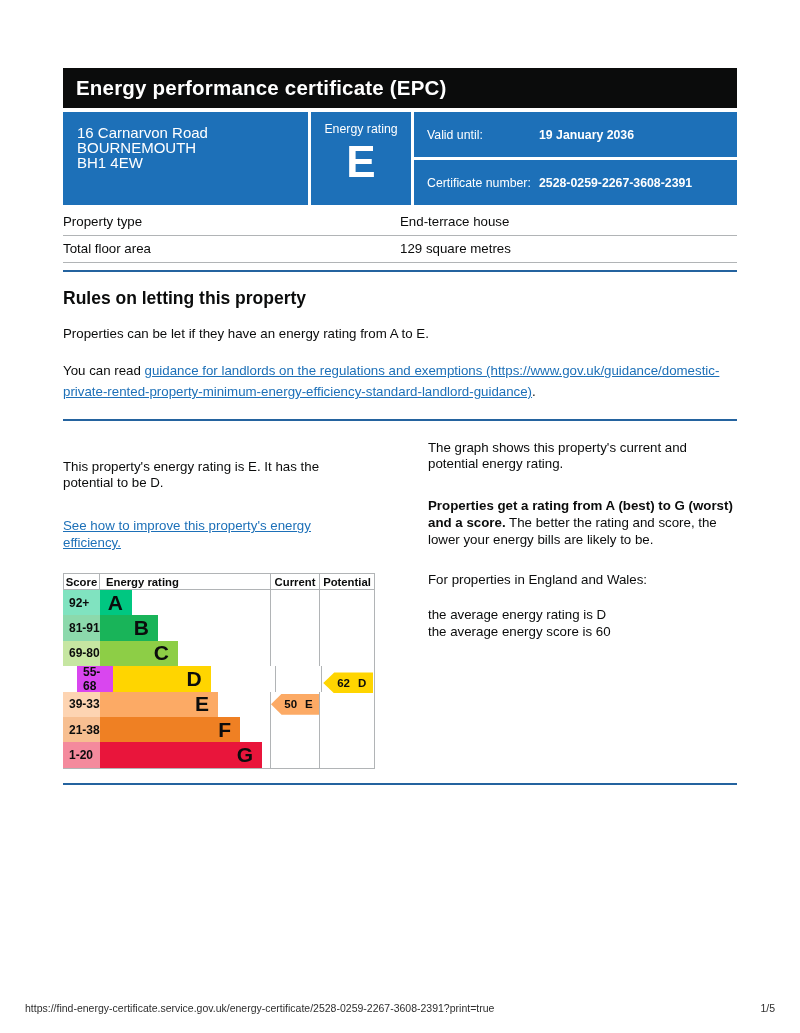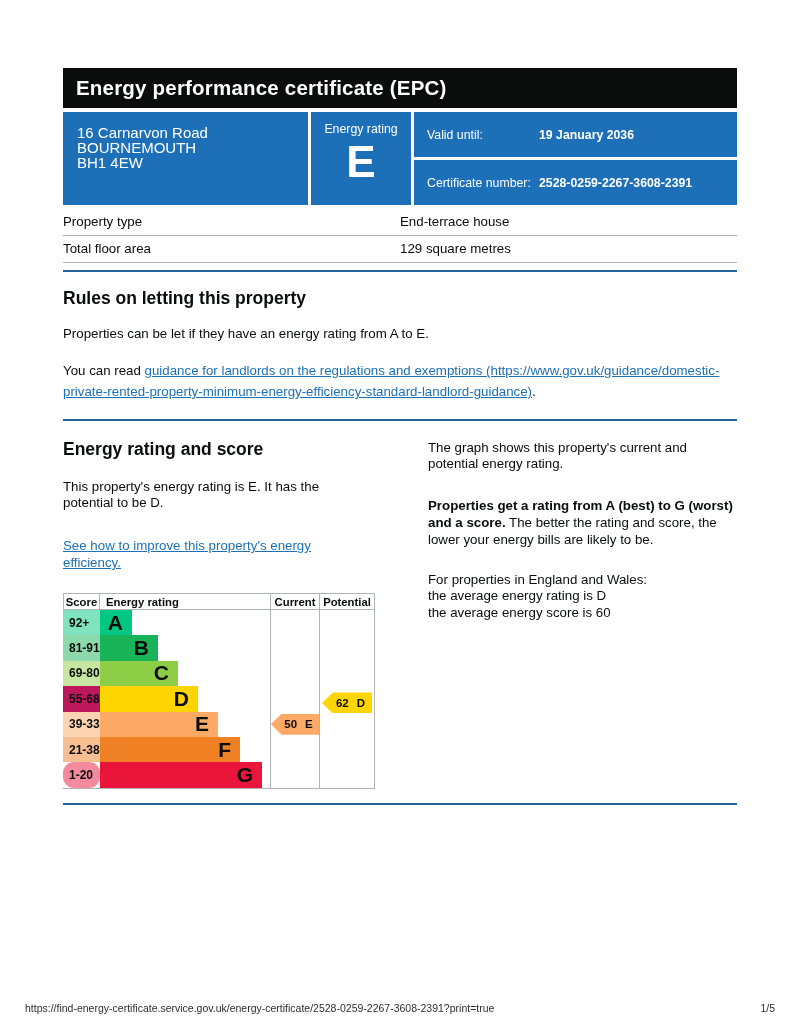--- a/index.html
+++ b/index.html
@@ -55,21 +55,21 @@
   a.govuk-link { color:#1d70b8; text-decoration:underline; cursor:pointer; }
   a.govuk-link .pline { text-decoration:underline; }
 
   
   .columns { display:grid; grid-template-columns:312px 309px; column-gap:53px; margin-top:18px; }
   .left-col .rating-para { margin-top:20px; }
   .left-col .improve-link { display:block; margin-top:26px; font-size:13.3px; line-height:17px; }
   .right-col .rp1 { margin-top:1px; }
   .right-col .rp2 { margin-top:25px; line-height:17px; }
   .right-col .rp3 { margin-top:24px; }
-  .right-col .rp4 { line-height:16.5px; }
+  .right-col .rp4 { margin-top:19px; line-height:16.5px; }
   .bold { font-weight:bold; }
 
   
   .epc-chart { margin-top:22px; width:312px; }
   .epc-head { display:flex; height:17px; border-top:1px solid #b1b4b6; border-bottom:1px solid #b1b4b6; }
   .epc-head .hc { font-size:11.3px; font-weight:bold; display:flex; align-items:center; justify-content:center; }
   .hc-score { width:37px; border-left:1px solid #b1b4b6; border-right:1px solid #b1b4b6; }
   .hc-rating { width:170px; justify-content:flex-start !important; padding-left:6px; }
   .hc-current { width:50px; border-left:1px solid #b1b4b6; border-right:1px solid #b1b4b6; }
   .hc-potential { width:55px; border-right:1px solid #b1b4b6; }
@@ -141,21 +141,20 @@
     <p class="para1">Properties can be let if they have an energy rating from A to E.</p>
     <p class="para-link">
       <span class="pline"><span>You can read </span><a class="govuk-link"><span>guidance for landlords on the regulations and exemptions (https://www.gov.uk/guidance/domestic-</span></a></span>
       <span class="pline"><a class="govuk-link"><span>private-rented-property-minimum-energy-efficiency-standard-landlord-guidance)</span></a><span>.</span></span>
     </p>
 
     <hr class="section-break hr2">
 
     <div class="columns">
       <div class="left-col">
-        <h2>Energy rating and score</h2>
         <p class="rating-para">
           <span class="pline">This property's energy rating is E. It has the</span>
           <span class="pline">potential to be D.</span>
         </p>
         <a class="govuk-link improve-link">
           <span class="pline">See how to improve this property's energy</span>
           <span class="pline">efficiency.</span>
         </a>
 
         <div class="epc-chart">
@@ -184,21 +183,21 @@
               </div>
               <div class="epc-row">
                 <div class="score-cell" style="background: rgb(198, 230, 162);">69-80</div>
                 <div class="band-area">
                   <div class="band-bar" style="background: rgb(141, 206, 70); width: 78px;">C</div>
                 </div>
                 <div class="cur-cell"></div>
                 <div class="pot-cell"></div>
               </div>
               <div class="epc-row">
-                <div class="score-cell" style="background: #be185d;">55-68</div>
+                <div class="score-cell" style="background: #d946ef; margin-left: 14px;">55-68</div>
                 <div class="band-area">
                   <div class="band-bar" style="background: rgb(255, 213, 0); width: 98px;">D</div>
                 </div>
                 <div class="cur-cell"></div>
                 <div class="pot-cell">
                   <div class="rating-tag tag-pot" style="background: rgb(255, 213, 0);">
                     <span>62</span>
                     <span>D</span>
                   </div>
                 </div>
@@ -218,21 +217,21 @@
               </div>
               <div class="epc-row">
                 <div class="score-cell" style="background: rgb(247, 191, 145);">21-38</div>
                 <div class="band-area">
                   <div class="band-bar" style="background: rgb(239, 128, 35); width: 140px;">F</div>
                 </div>
                 <div class="cur-cell"></div>
                 <div class="pot-cell"></div>
               </div>
               <div class="epc-row">
-                <div class="score-cell" style="background: rgb(244, 138, 157); border-radius: 11px;">1-20</div>
+                <div class="score-cell" style="background: rgb(244, 138, 157);">1-20</div>
                 <div class="band-area">
                   <div class="band-bar" style="background: rgb(233, 21, 59); width: 162px;">G</div>
                 </div>
                 <div class="cur-cell"></div>
                 <div class="pot-cell"></div>
               </div>
             </div>
         </div>
       </div>
 

